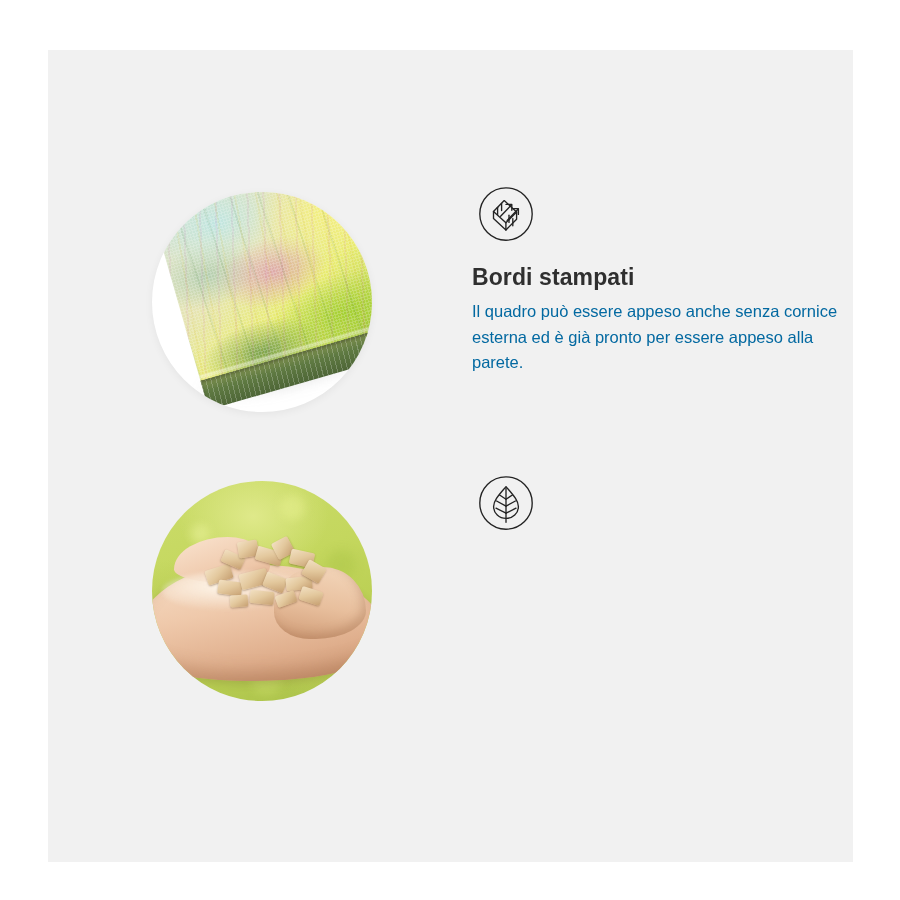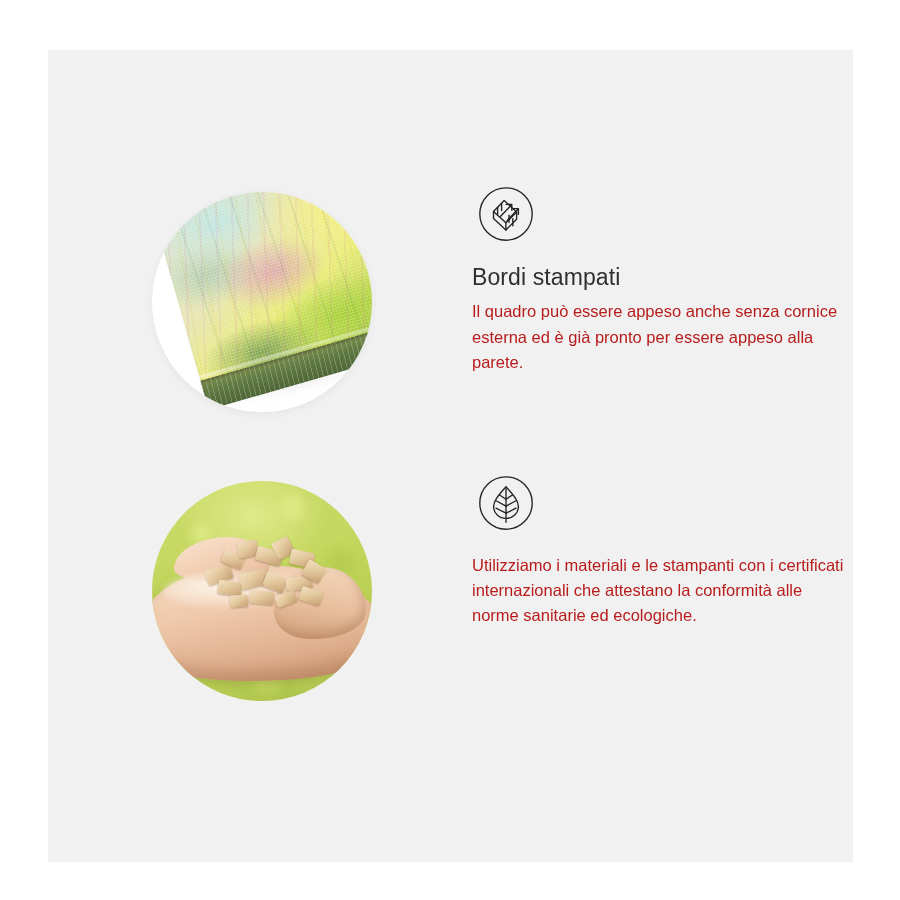--- a/index.html
+++ b/index.html
@@ -208,30 +208,30 @@
   
   .text-col {
     position: absolute;
     left: 320px;
     top: 72px;
     width: 400px;
   }
   .feature-title {
     margin: 0 0 9px 0;
     font-size: 23px;
-    font-weight: 400;
+    font-weight: 700;
     color: #2f2f2f;
     letter-spacing: .1px;
     line-height: 1.15;
   }
   .feature-desc {
     margin: 0;
     font-size: 16.5px;
     line-height: 1.52;
-    color: #b91c1c;
+    color: #0369a1;
     max-width: 372px;
   }
 </style>
 </head>
 <body>
 
 <div class="page">
   <div class="panel">
 
     <div class="feature feature-a">
@@ -311,18 +311,17 @@
           <path d="M28 24.2 L21.6 20.0"></path>
           <path d="M28 24.2 L34.4 20.0"></path>
           <path d="M28 31.2 L18.6 26.0"></path>
           <path d="M28 31.2 L37.4 26.0"></path>
           <path d="M28 38.2 L18.0 33.2"></path>
           <path d="M28 38.2 L38.0 33.2"></path>
         </svg>
       </div>
 
       <div class="text-col">
-        <p class="feature-desc">Utilizziamo i materiali e le stampanti con i certificati internazionali che attestano la conformità alle norme sanitarie ed ecologiche.</p>
       </div>
     </div>
 
   </div>
 </div>
 
 </body></html>

